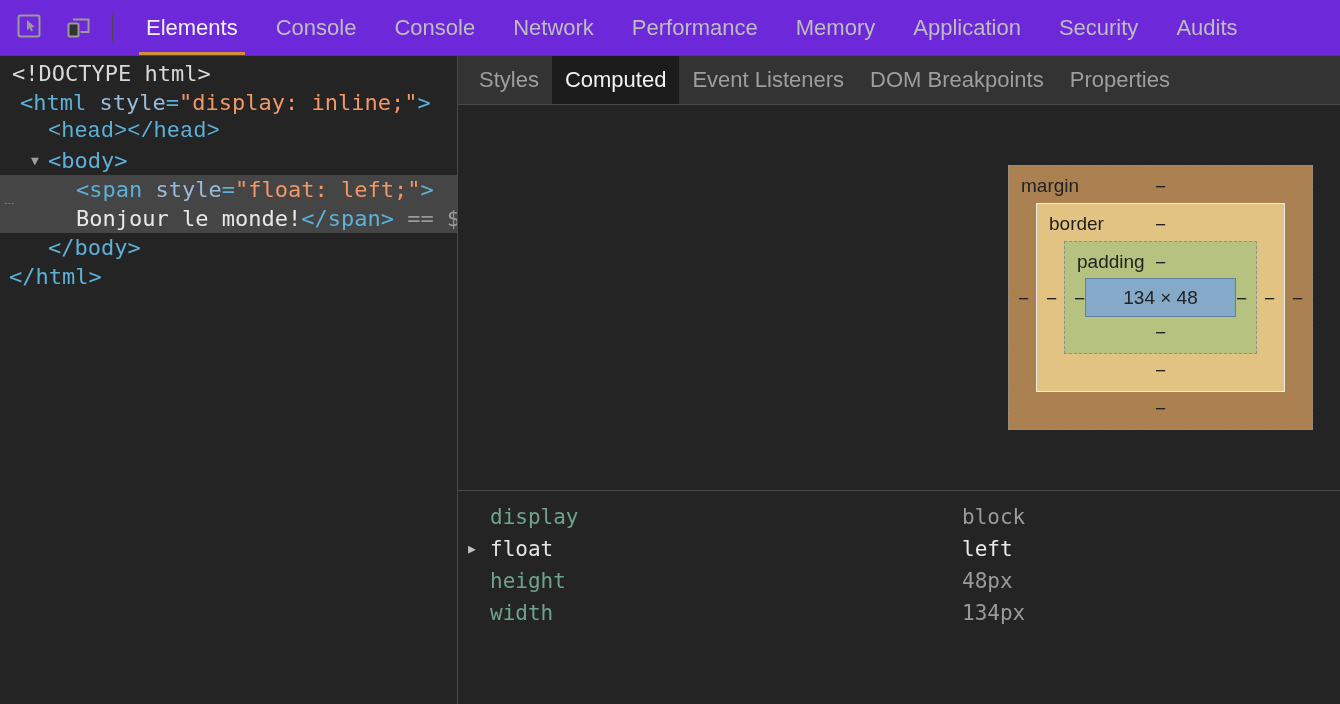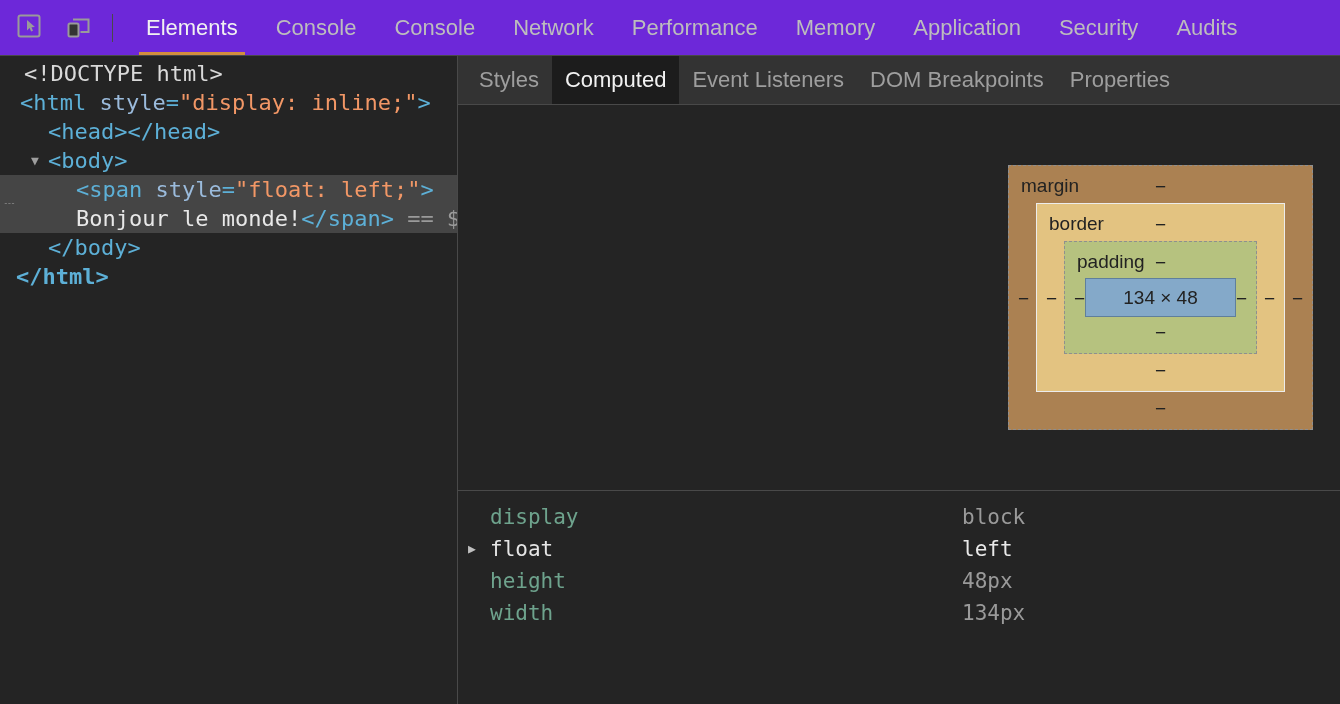--- a/index.html
+++ b/index.html
@@ -98,28 +98,28 @@
         <div class="tab">Performance</div>
         <div class="tab">Memory</div>
         <div class="tab">Application</div>
         <div class="tab">Security</div>
         <div class="tab">Audits</div>
       </div>
   </div>
 
   <div class="left-panel">
     <div id="tree">
-        <div class="tline" style="padding-left: 24px;"><span class="tok-doctype">&lt;!DOCTYPE html&gt;</span></div>
+        <div class="tline" style="padding-left: 12px;"><span class="tok-doctype">&lt;!DOCTYPE html&gt;</span></div>
         <div class="tline" style="padding-left: 20px;"><span class="tok-tag">&lt;html</span><span class="tok-plain"> </span><span class="tok-attr">style</span><span class="tok-tag">=</span><span class="tok-str">"display: inline;"</span><span class="tok-tag">&gt;</span></div>
-        <div class="tline" style="padding-left: 48px;"><span class="tok-tag">&lt;head&gt;&lt;/head&gt;</span></div>
+        <div class="tline" style="padding-left: 48px; font-family: Liberation Mono, monospace;"><span class="tok-tag">&lt;head&gt;&lt;/head&gt;</span></div>
         <div class="tline" style="padding-left: 48px;"><span class="twisty" style="left: 31px;">▼</span><span class="tok-tag">&lt;body&gt;</span></div>
         <div class="tline selected" style="padding-left: 76px;"><span class="dots">…</span><span class="tok-tag">&lt;span</span><span class="tok-plain"> </span><span class="tok-attr">style</span><span class="tok-tag">=</span><span class="tok-str">"float: left;"</span><span class="tok-tag">&gt;</span></div>
         <div class="tline selected" style="padding-left: 76px;"><span class="tok-text">Bonjour le monde!</span><span class="tok-tag">&lt;/span&gt;</span><span class="tok-eq"> == $0</span></div>
         <div class="tline" style="padding-left: 48px;"><span class="tok-tag">&lt;/body&gt;</span></div>
-        <div class="tline" style="padding-left: 16px; font-weight: bold;"><span class="tok-tag">&lt;/html&gt;</span></div>
+        <div class="tline" style="padding-left: 9px;"><span class="tok-tag">&lt;/html&gt;</span></div>
       </div>
   </div>
 
   <div class="right-panel">
     <div class="rtabs" id="sidebar-tabs">
         <div class="rtab">Styles</div>
         <div class="rtab selected">Computed</div>
         <div class="rtab">Event Listeners</div>
         <div class="rtab">DOM Breakpoints</div>
         <div class="rtab">Properties</div>

